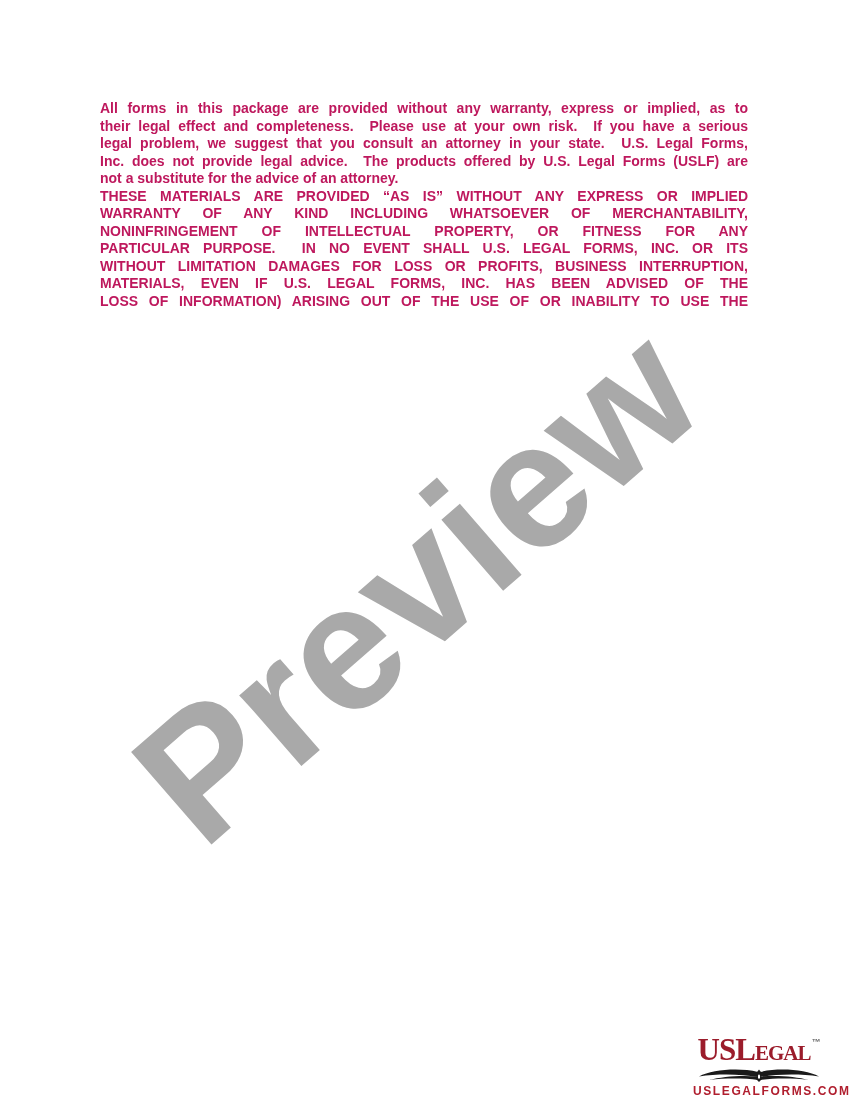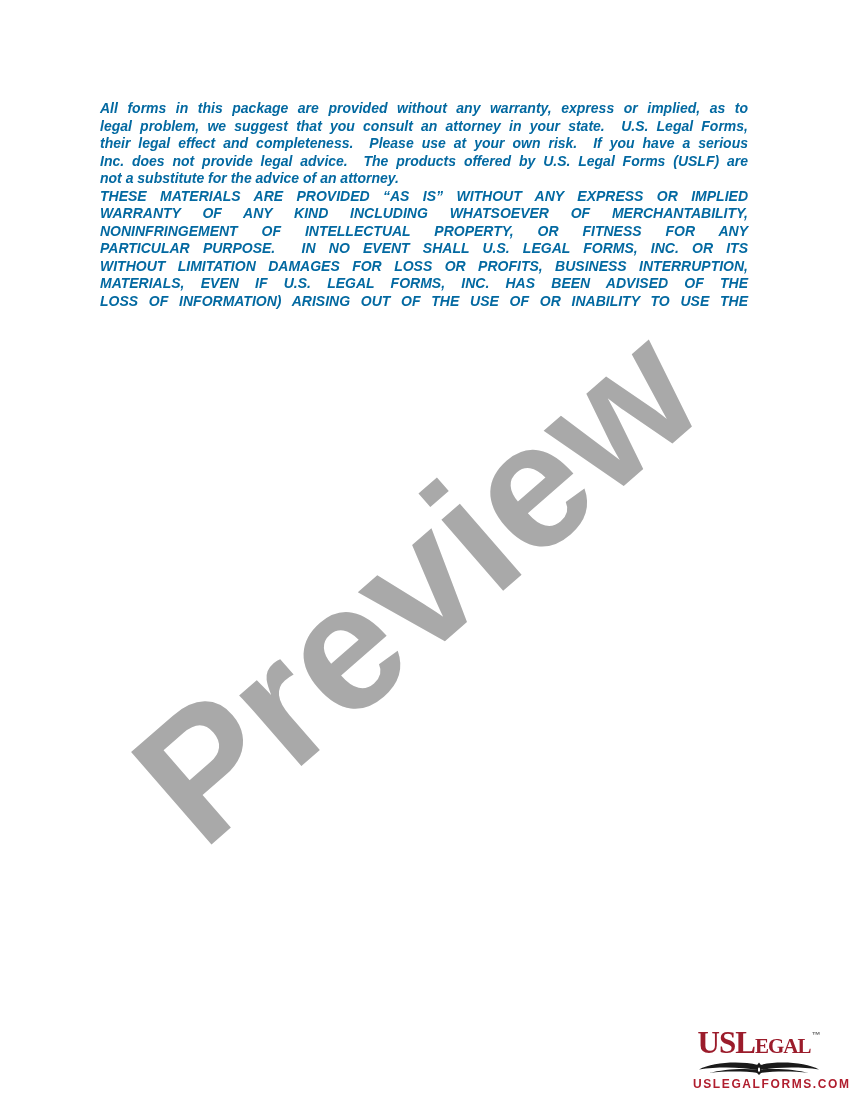--- a/index.html
+++ b/index.html
@@ -26,25 +26,24 @@
     white-space: nowrap;
     z-index: 0;
     user-select: none;
   }
   .content {
     position: absolute;
     left: 100px;
     top: 100px;
     width: 648px;
     z-index: 1;
-    color: #0369a1;
+    color: #be185d;
     font-weight: bold;
     font-size: 14px;
     line-height: 17.5px;
-    font-style: italic;
   }
   .para { margin: 0; }
   .para + .para { }
   .jline {
     text-align: justify;
     text-align-last: justify;
     white-space: pre-wrap;
   }
   .lastline {
     text-align: left;
@@ -59,20 +58,21 @@
     text-align: center;
     z-index: 1;
   }
   .wordmark {
     font-family: "Liberation Serif", serif;
     font-weight: bold;
     color: #9b1c2b;
     line-height: 30px;
     letter-spacing: -1px;
     white-space: nowrap;
+    margin-top: 7px;
   }
   .wm-big { font-size: 31px; }
   .wm-small { font-size: 21px; }
   .wm-tm {
     font-size: 9px;
     color: #666666;
     vertical-align: 15px;
     letter-spacing: 0;
     margin-left: 1px;
     font-family: "Liberation Sans", sans-serif;
@@ -95,22 +95,22 @@
 <body>
 
 <div class="page">
 
   <div class="watermark">Preview</div>
 
   <div class="content">
 
     <div class="para">
       <div class="jline">All forms in this package are provided without any warranty, express or implied, as to</div>
+      <div class="jline">their legal effect and completeness.  Please use at your own risk.  If you have a serious</div>
       <div class="jline">legal problem, we suggest that you consult an attorney in your state.  U.S. Legal Forms,</div>
-      <div class="jline">their legal effect and completeness.  Please use at your own risk.  If you have a serious</div>
       <div class="jline">Inc. does not provide legal advice.  The products offered by U.S. Legal Forms (USLF) are</div>
       <div class="lastline">not a substitute for the advice of an attorney.</div>
     </div>
 
     <div class="para">
       <div class="jline">THESE MATERIALS ARE PROVIDED “AS IS” WITHOUT ANY EXPRESS OR IMPLIED</div>
       <div class="jline">WARRANTY OF ANY KIND INCLUDING WHATSOEVER OF MERCHANTABILITY,</div>
       <div class="jline">NONINFRINGEMENT OF INTELLECTUAL PROPERTY, OR FITNESS FOR ANY</div>
       <div class="jline">PARTICULAR PURPOSE.  IN NO EVENT SHALL U.S. LEGAL FORMS, INC. OR ITS</div>
       <div class="jline">WITHOUT LIMITATION DAMAGES FOR LOSS OR PROFITS, BUSINESS INTERRUPTION,</div>

